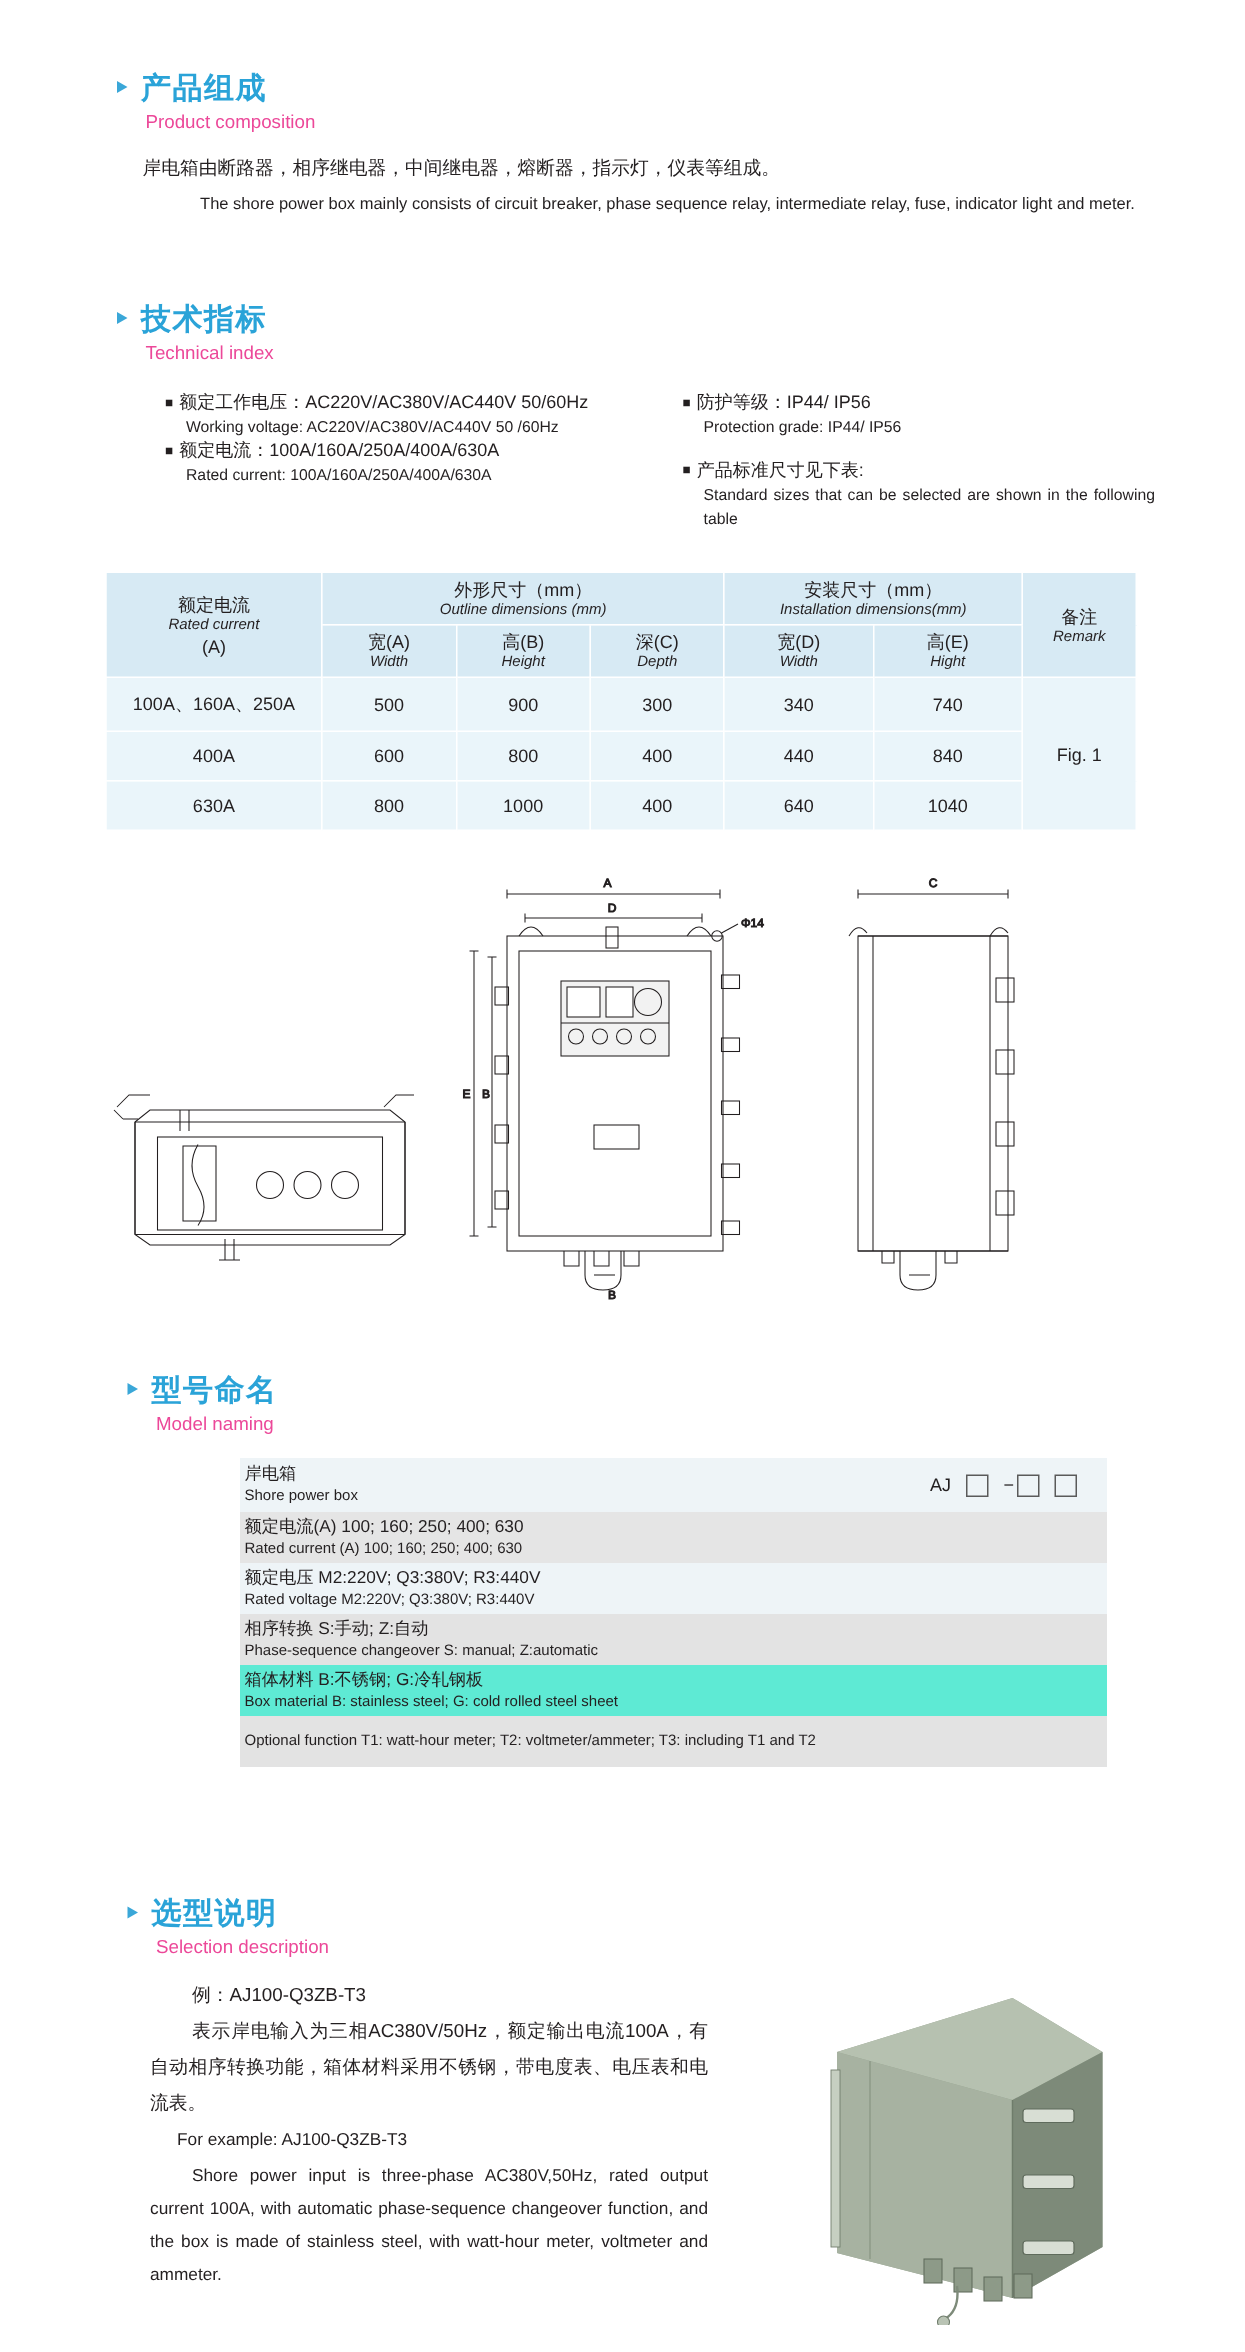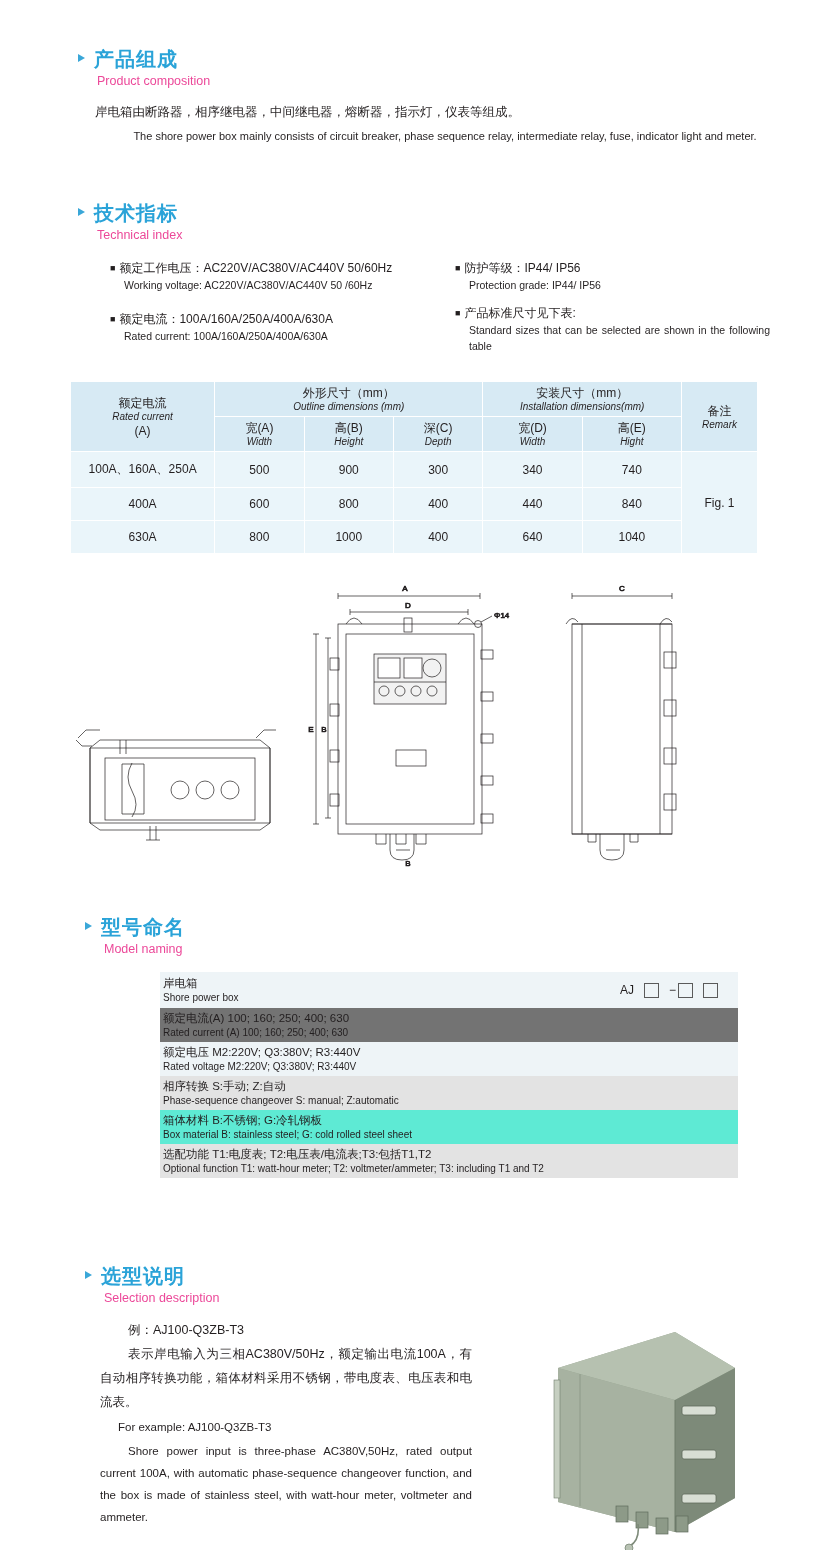--- a/index.html
+++ b/index.html
@@ -89,21 +89,21 @@
     <span class="arrow"></span>
     <div class="cn">技术指标</div>
     <div class="en">Technical index</div>
   </div>
 
   <div class="bullet" style="left:110px;top:260px;width:330px;">
     <span class="sq">■</span><span>额定工作电压：AC220V/AC380V/AC440V  50/60Hz</span>
     <span class="sub">Working voltage: AC220V/AC380V/AC440V 50 /60Hz</span>
   </div>
 
-  <div class="bullet" style="left:110px;top:311px;width:330px;">
+  <div class="bullet" style="left:110px;top:292px;width:330px;">
     <span class="sq">■</span><span>额定电流：100A/160A/250A/400A/630A</span>
     <span class="sub">Rated current: 100A/160A/250A/400A/630A</span>
   </div>
 
   <div class="bullet" style="left:455px;top:260px;width:310px;">
     <span class="sq">■</span><span>防护等级：IP44/ IP56</span>
     <span class="sub">Protection grade: IP44/ IP56</span>
   </div>
 
   <div class="bullet" style="left:455px;top:305px;width:315px;">
@@ -297,21 +297,21 @@
       </div>
       <div class="mn-codes">
         <span class="aj">AJ</span>
         <span class="mn-box"></span>
         <span class="dash">−</span>
         <span class="mn-box" style="margin-left:-8px;"></span>
         <span class="mn-box"></span>
       </div>
     </div>
 
-    <div class="mn-row" style="background:#737373;height:34px;">
+    <div class="mn-row" style="background:#e5e5e5;height:34px;">
       <div class="txt">
         <div class="mn-cn">额定电流(A)  100; 160; 250; 400; 630</div>
         <div class="mn-en">Rated current (A)  100; 160; 250; 400; 630</div>
       </div>
     </div>
 
     <div class="mn-row" style="background:#eef4f7;height:34px;">
       <div class="txt">
         <div class="mn-cn">额定电压    M2:220V;  Q3:380V;  R3:440V</div>
         <div class="mn-en">Rated voltage   M2:220V;  Q3:380V;  R3:440V</div>
@@ -327,21 +327,20 @@
 
     <div class="mn-row" style="background:#5eead4;height:34px;">
       <div class="txt">
         <div class="mn-cn">箱体材料      B:不锈钢;  G:冷轧钢板</div>
         <div class="mn-en">Box material    B: stainless steel;  G: cold rolled steel sheet</div>
       </div>
     </div>
 
     <div class="mn-row" style="background:#e3e3e3;height:34px;">
       <div class="txt">
-        <div class="mn-cn">选配功能        T1:电度表;  T2:电压表/电流表;T3:包括T1,T2</div>
         <div class="mn-en">Optional function   T1: watt-hour meter; T2: voltmeter/ammeter; T3: including T1 and T2</div>
       </div>
     </div>
   </div>
 
   <div class="sec-head" style="left:85px;top:1265px;">
     <span class="arrow"></span>
     <div class="cn">选型说明</div>
     <div class="en">Selection description</div>
   </div>

